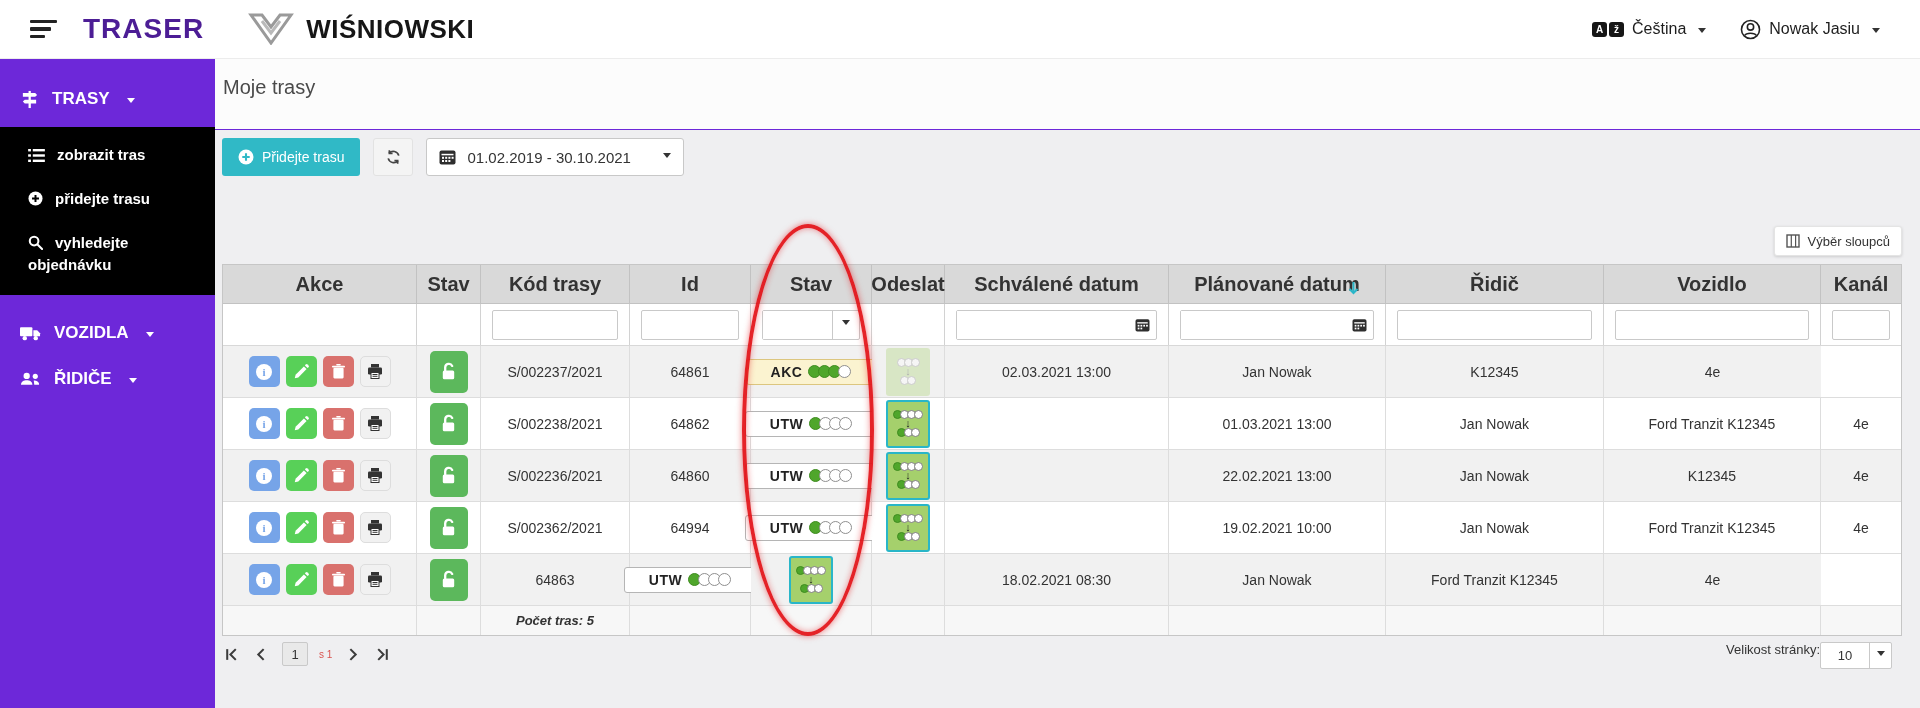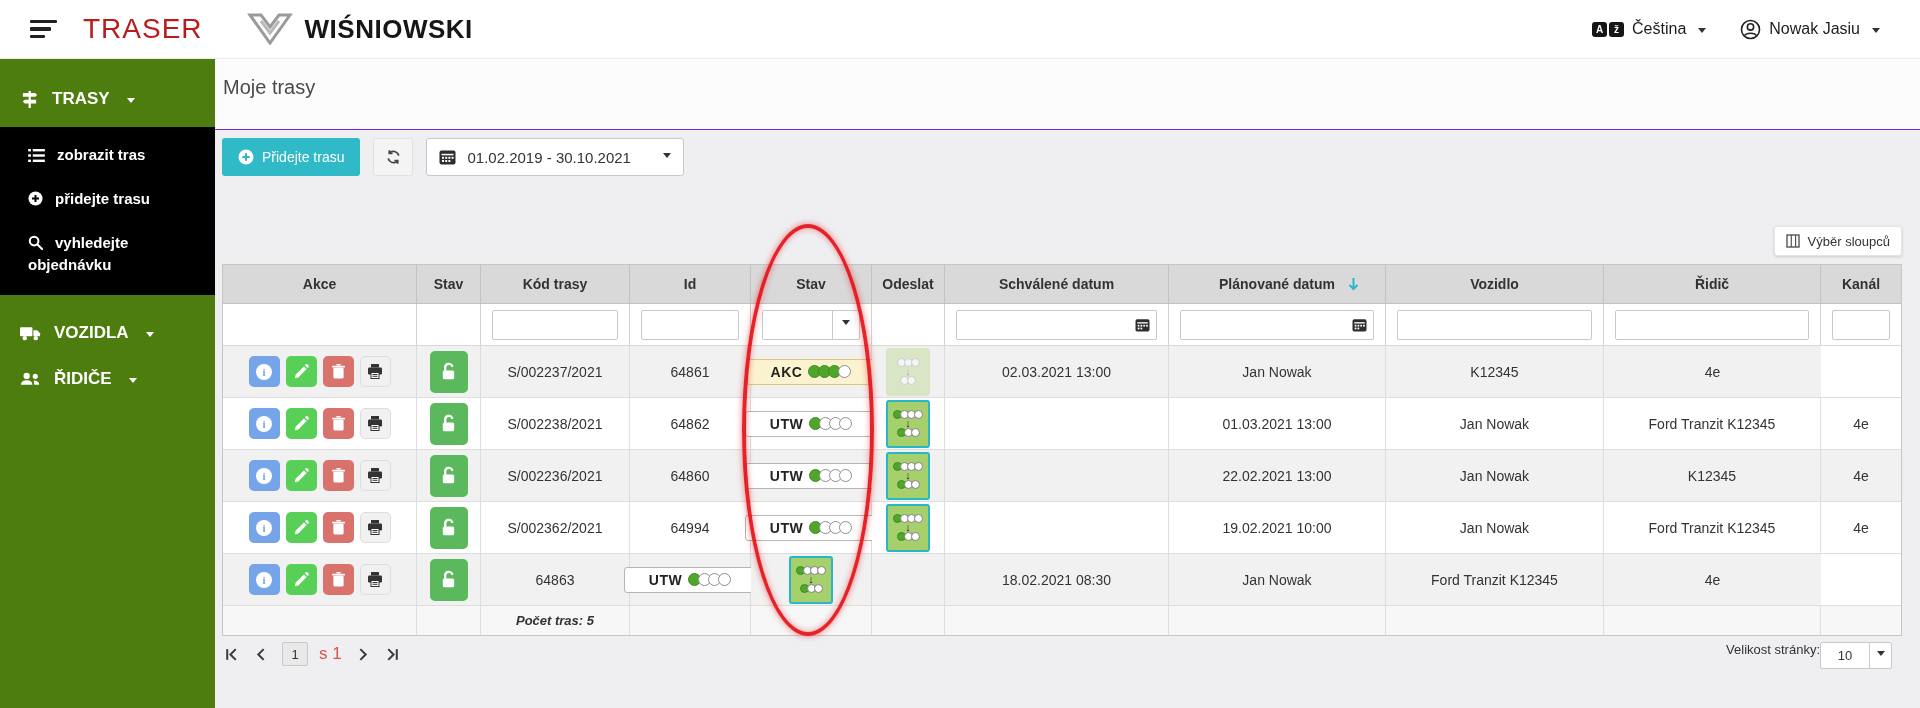--- a/index.html
+++ b/index.html
@@ -5,32 +5,32 @@
   * { box-sizing: border-box; margin: 0; padding: 0; }
   html,body { width:1920px; height:708px; overflow:hidden; }
   body { font-family:"Liberation Sans", sans-serif; background:#efeff1; position:relative; color:#333; }
 
   
   .topbar { position:absolute; left:0; top:0; width:1920px; height:59px; background:#fff;
             display:flex; align-items:center; border-bottom:1px solid #ececec; z-index:6; }
   .hamburger { margin-left:30px; cursor:pointer; width:27px; }
   .hamburger span { display:block; height:3.2px; background:#222; margin-bottom:4.2px; border-radius:1px; }
   .hamburger span:nth-child(1){width:27px;} .hamburger span:nth-child(2){width:21px;} .hamburger span:nth-child(3){width:15px; margin-bottom:0;}
-  .app-title { font-size:28px; font-weight:400; color:#b91c1c; letter-spacing:1px; margin-left:26px; }
+  .app-title { font-size:28px; font-weight:700; color:#4c1d95; letter-spacing:1px; margin-left:26px; }
   .brand-logo { margin-left:44px; display:flex; align-items:center; }
   .brand-name { font-size:26px; font-weight:700; color:#161616; letter-spacing:.5px; margin-left:12px; }
   .topbar-right { margin-left:auto; margin-right:40px; display:flex; align-items:center; gap:34px; }
   .top-menu { display:flex; align-items:center; gap:8px; font-size:16px; color:#1d1d1d; cursor:pointer; }
   .lang-icon { display:flex; gap:2px; }
   .lang-sq { width:15px; height:15px; background:#161616; color:#fff; border-radius:3px;
              font-size:10px; font-weight:700; display:flex; align-items:center; justify-content:center; }
   .caret { display:inline-block; width:0; height:0; border:4.5px solid transparent; border-top:5.5px solid #333; margin-left:4px; transform:translateY(3px); }
 
   
-  .sidebar { position:absolute; left:0; top:59px; width:215px; height:649px; background:#4d7c0f; z-index:5; color:#fff; }
+  .sidebar { position:absolute; left:0; top:59px; width:215px; height:649px; background:#6d28d9; z-index:5; color:#fff; }
   .nav-main { display:flex; align-items:center; gap:13px; padding-left:20px; font-size:17px; font-weight:600; cursor:pointer; }
   .nav-main .caret { border-top-color:#fff; }
   .nav-trasy { margin-top:30px; }
   .submenu { background:#000; margin-top:18px; padding:18px 10px 20px 28px; }
   .submenu-item { font-size:15px; font-weight:600; margin-bottom:22px; cursor:pointer; line-height:20px; }
   .submenu-item:last-child { margin-bottom:0; }
   .submenu-item .ic { display:inline-block; vertical-align:-2px; margin-right:12px; }
   .nav-vozidla { margin-top:28px; }
   .nav-ridice { margin-top:26px; }
 
@@ -53,21 +53,21 @@
   .column-picker { position:absolute; top:96px; right:18px; height:30px; background:#fff; border:1px solid #e4e4e4;
                    border-radius:3px; box-shadow:0 1px 3px rgba(0,0,0,.15); display:flex; align-items:center;
                    gap:8px; padding:0 11px; font-size:13px; color:#333; cursor:pointer; }
 
   
   .grid { position:absolute; left:7px; top:134px; width:1680px; border:1px solid #c6c6c6; background:#fff; }
   .grow { display:grid; grid-template-columns:194px 64px 149px 121px 121px 73px 224px 217px 218px 217px 80px; }
   .grow > div { border-right:1px solid #d2d2d2; display:flex; align-items:center; justify-content:center; position:relative; }
   .grow > div:last-child { border-right:none; }
   .ghead { background:#d9d9d9; height:39px; border-bottom:1px solid #c2c2c2; }
-  .ghead > div { font-size:14px; font-weight:700; color:#333; border-right:1px solid #c2c2c2; cursor:pointer; }
+  .ghead > div { font-size:20px; font-weight:700; color:#333; border-right:1px solid #c2c2c2; cursor:pointer; }
   .sort-ic { position:absolute; right:26px; top:12px; }
   .gfilter { height:42px; background:#fff; border-bottom:1px solid #d8d8d8; }
   .f-input { width:calc(100% - 22px); height:30px; border:1px solid #c9c9c9; border-radius:2px; padding:0 6px; font-size:13px; font-family:inherit; }
   .f-group { width:calc(100% - 22px); height:30px; border:1px solid #c9c9c9; border-radius:2px; background:#fff; display:flex; align-items:center; }
   .f-group input { flex:1; min-width:0; border:none; outline:none; height:100%; padding:0 6px; font-size:13px; font-family:inherit; }
   .f-group .f-btn { width:27px; height:100%; display:flex; align-items:center; justify-content:center; cursor:pointer; }
   .f-group.sel .f-btn { border-left:1px solid #c9c9c9; }
   .trow { height:52px; border-bottom:1px solid #ddd; }
   .trow.odd > div { background:#f1f1f1; }
   .trow.even > div { background:#fff; }
@@ -103,21 +103,21 @@
   .send-arrow { font-size:11px; font-weight:700; color:#222; line-height:9px; }
 
   .gfoot { height:29px; background:#f7f7f7; }
   .gfoot > div { border-right:1px solid #ddd; font-size:13px; font-weight:700; color:#333;font-style:italic; }
 
   
   .pager { position:absolute; left:7px; top:512px; display:flex; align-items:center; gap:11px; }
   .pg-btn { background:none; border:none; cursor:pointer; display:flex; align-items:center; padding:2px; }
   .pg-num { width:26px; height:24px; background:#e9e9e9; border:1px solid #c9c9c9; border-radius:2px;
             font-size:13px; color:#333; display:flex; align-items:center; justify-content:center; cursor:pointer; }
-  .pg-of { font-size:17px; color:#d9534f; }
+  .pg-of { font-size:10px; color:#d9534f; }
   .page-size { position:absolute; right:28px; top:512px; display:flex; align-items:flex-start; font-size:13px; color:#333; }
   .ps-select { width:72px; height:27px; background:#fff; border:1px solid #c9c9c9; border-radius:2px;
                display:flex; align-items:center; cursor:pointer; }
   .ps-select .ps-val { flex:1; text-align:center; font-size:13px; }
   .ps-select .ps-btn { width:22px; height:100%; border-left:1px solid #c9c9c9; display:flex; align-items:center; justify-content:center; }
   .ps-select .caret, .f-group .caret, .date-picker .caret { margin-left:0; transform:none; border-width:4px; border-top-width:5px; }
 
   
   .annotation-ellipse { position:absolute; left:742px; top:224px; width:132px; height:412px; border:4px solid rgba(227,16,22,.92);
                         border-radius:50%; z-index:50; pointer-events:none;
@@ -283,22 +283,22 @@
       <div>Schválené datum</div>
       <div>
         <span>Plánované datum</span>
         <span class="sort-ic">
           <svg width="11" height="14" viewBox="0 0 11 14" fill="none" stroke="#2ab6c9" stroke-width="2">
               <path d="M5.5 1v10.5"></path>
               <path d="M1.5 8l4 4 4-4"></path>
             </svg>
         </span>
       </div>
+      <div>Řidič</div>
       <div>Vozidlo</div>
-      <div>Řidič</div>
       <div>Kanál</div>
     </div>
 
     <div class="grow gfilter">
       <div></div>
       <div></div>
       <div>
           <input class="f-input" style="">
         </div>
       <div>

